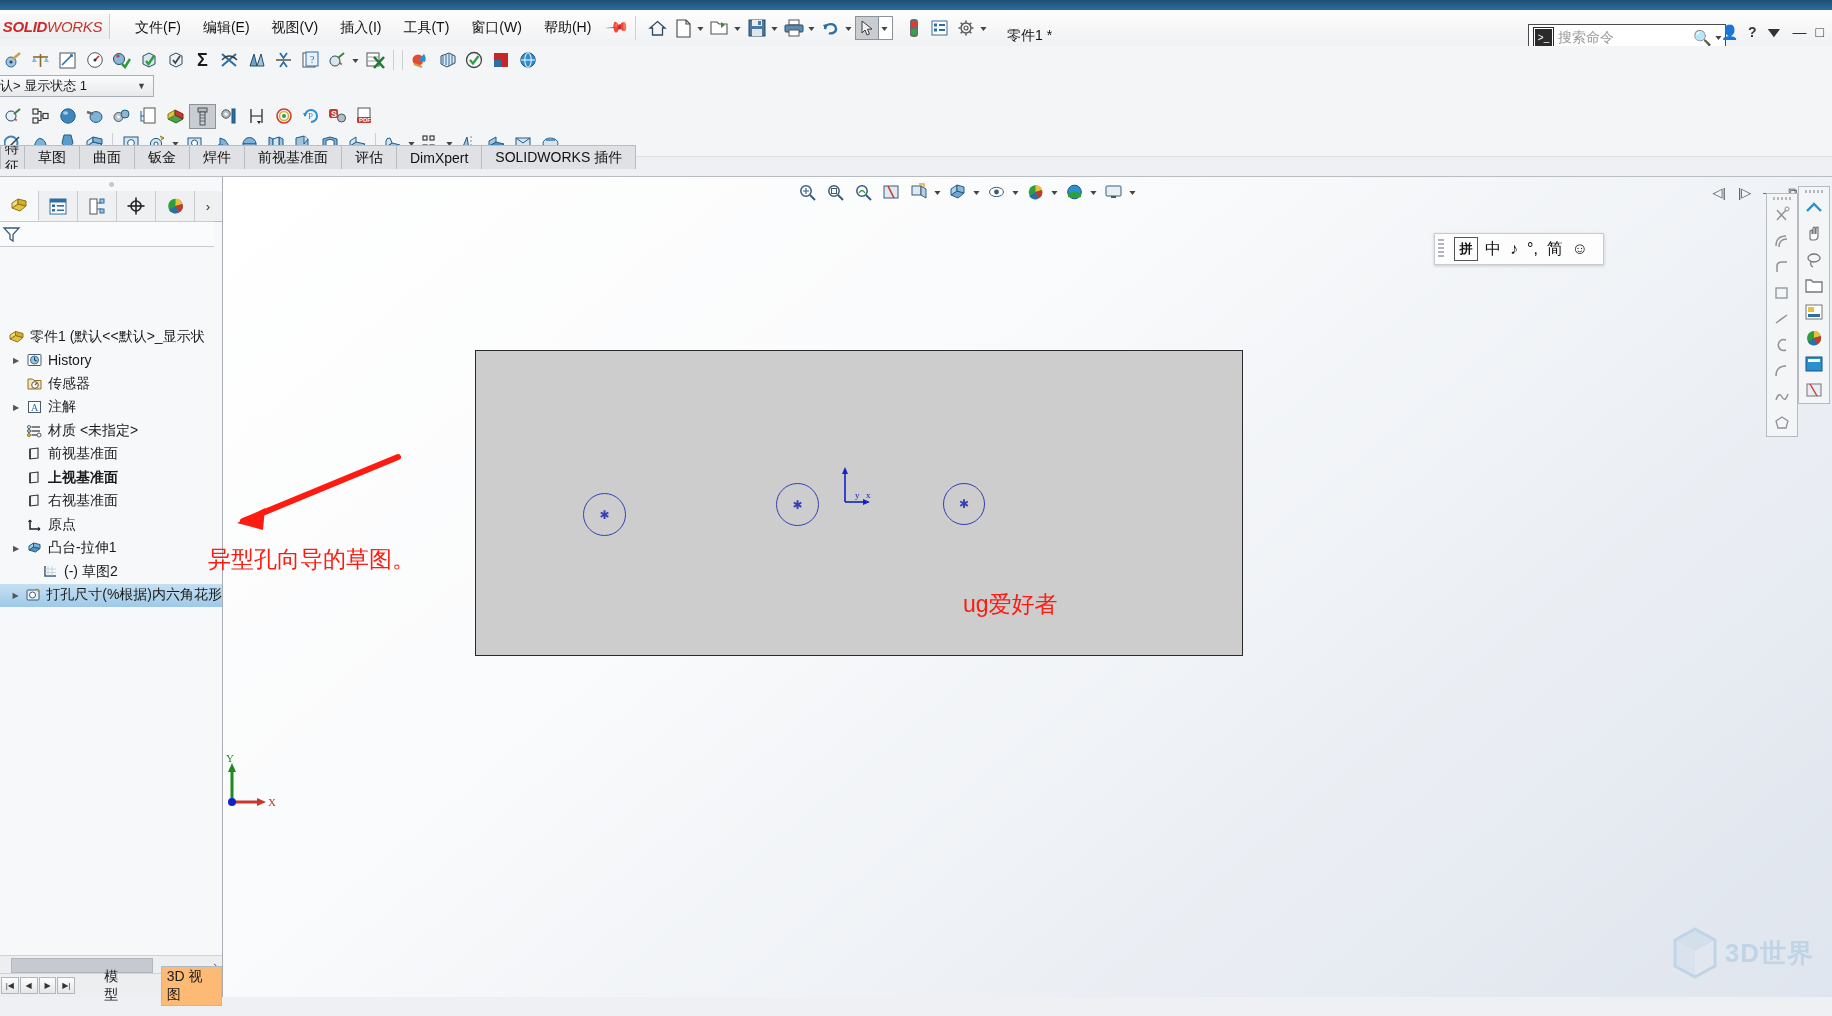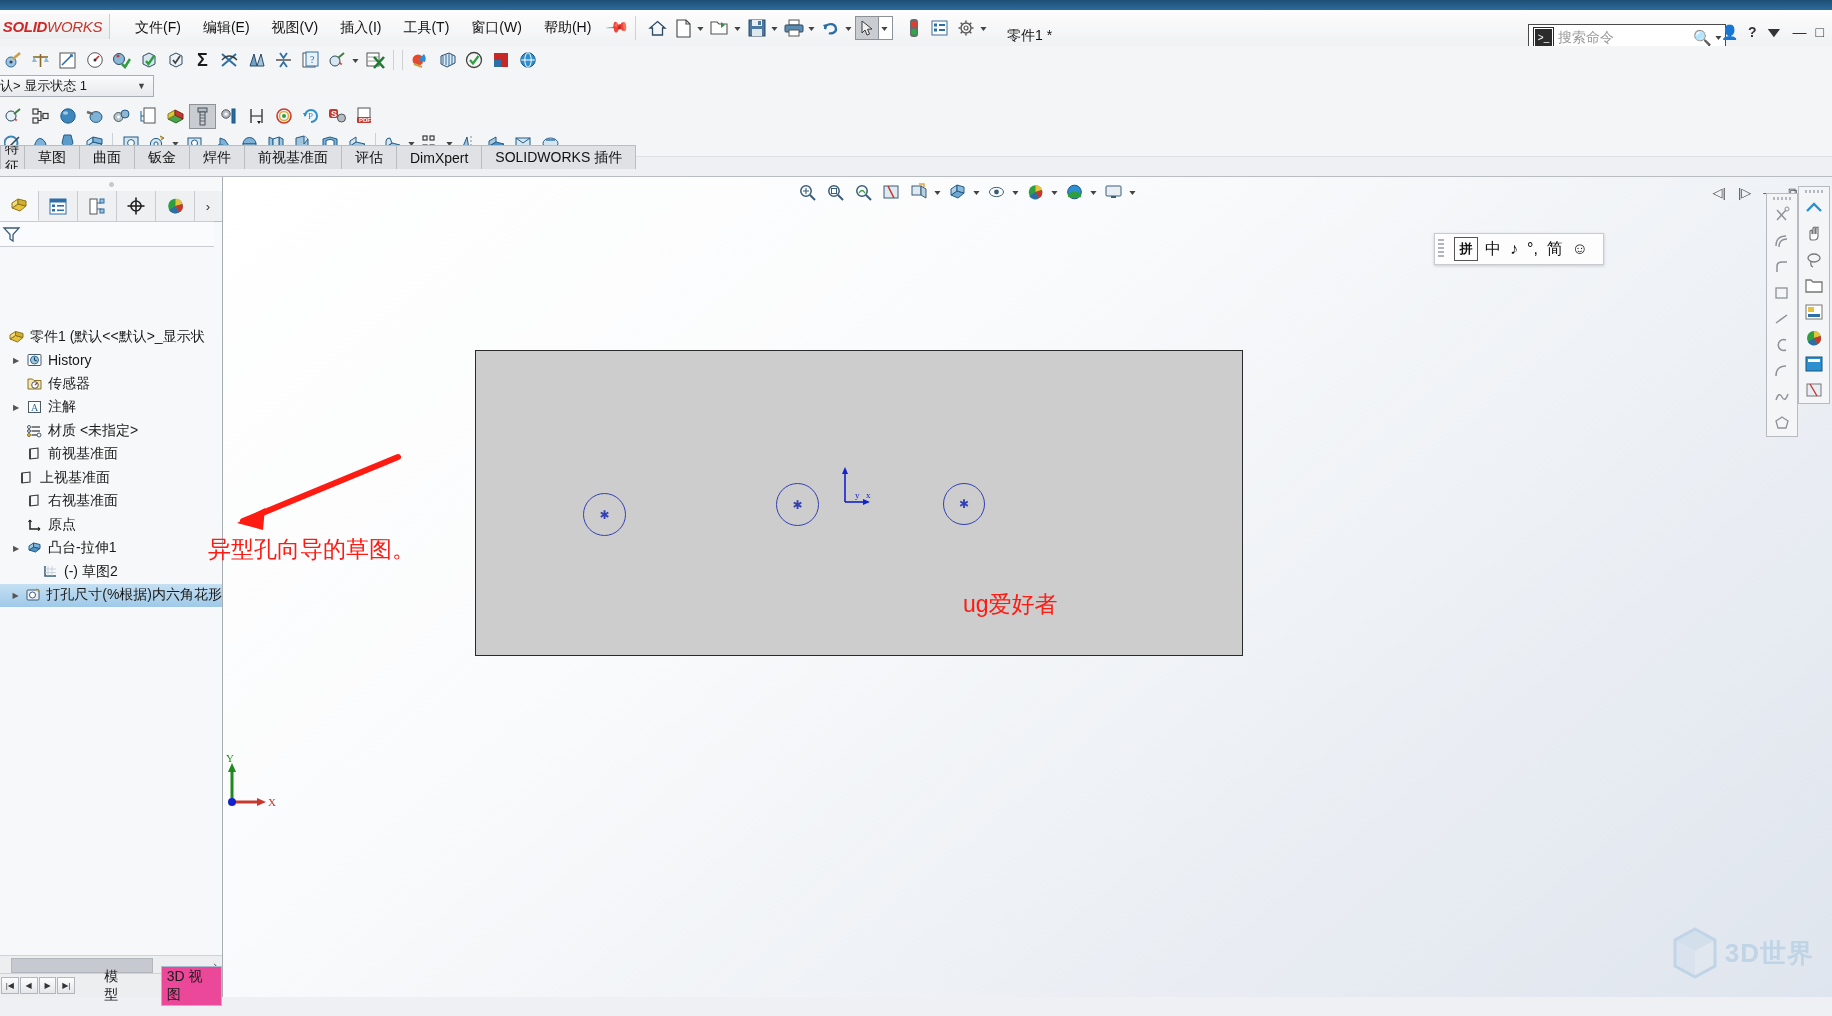--- a/index.html
+++ b/index.html
@@ -91,21 +91,21 @@
   .hscroll{position:absolute;left:0;bottom:23px;width:222px;height:18px;
     background:#eceef0;border-top:1px solid #cfd3d8;display:flex;align-items:center;}
   .hscroll .thumb{height:13px;width:140px;margin-left:11px;background:#c6cad0;border:1px solid #b2b7bd;}
   .hscroll .arr{position:absolute;right:5px;font-size:11px;color:#444;}
   .bottombar{position:absolute;left:0;bottom:0;width:222px;height:23px;
     background:#eceef0;border-top:1px solid #cfd3d8;display:flex;align-items:center;}
   .navbtn{width:16px;height:15px;margin-left:1px;background:linear-gradient(to bottom,#fdfdfd,#e4e6e9);
     border:1px solid #b2b7bd;display:flex;align-items:center;justify-content:center;
     font-size:8px;color:#333;cursor:default;}
   .btab{margin-left:24px;font-size:14px;padding:1px 5px;cursor:default;}
-  .btab.active{background:#ec4899;border:1px solid #a7bdd0;}
+  .btab.active{background:#fdba74;border:1px solid #a7bdd0;}
 
   
   .graphics{position:absolute;left:223px;top:177px;width:1609px;height:820px;
     background:linear-gradient(140deg,#ffffff 0%,#fafbfc 35%,#e9edf3 75%,#dfe5ee 100%);}
   .gtoolbar{position:absolute;left:570px;top:0px;height:30px;display:flex;align-items:center;}
   .gtoolbar .ico{width:28px;height:26px;}
   .viewctrls{position:absolute;right:9px;top:6px;display:flex;align-items:center;gap:12px;
     font-size:13px;color:#4a4f55;}
   .viewctrls span{cursor:default;}
 
@@ -792,21 +792,21 @@
         <div class="trow" style="padding-left:24px;">
           <span class="ticon">
             <svg width="15" height="14" viewBox="0 0 15 14">
                 <path d="M3 2 L11 1 L11 11 L3 12 Z" fill="none" stroke="#333" stroke-width="1.1"></path>
                 <line x1="3" y1="2" x2="3" y2="12" stroke="#333" stroke-width="1.6"></line>
               </svg>
           </span>
           <span class="tlabel">前视基准面</span>
         </div>
 
-        <div class="trow" style="padding-left:16px;">
+        <div class="trow" style="padding-left:24px;font-weight:bold;">
           <span class="ticon">
             <svg width="15" height="14" viewBox="0 0 15 14">
                 <path d="M3 2 L11 1 L11 11 L3 12 Z" fill="none" stroke="#333" stroke-width="1.1"></path>
                 <line x1="3" y1="2" x2="3" y2="12" stroke="#333" stroke-width="1.6"></line>
               </svg>
           </span>
           <span class="tlabel">上视基准面</span>
         </div>
 
         <div class="trow" style="padding-left:24px;">
@@ -989,21 +989,21 @@
       <svg width="40" height="45" viewBox="0 0 40 45">
         <line x1="12" y1="40" x2="12" y2="10" stroke="#1122cc" stroke-width="1.6"></line>
         <path d="M12 5 L9 12 L15 12 Z" fill="#1122cc"></path>
         <line x1="12" y1="40" x2="32" y2="40" stroke="#1122cc" stroke-width="1.6"></line>
         <path d="M37 40 L30 37 L30 43 Z" fill="#1122cc"></path>
         <text x="22" y="36" font-size="9" fill="#1122cc" font-family="serif">y</text>
         <text x="33" y="36" font-size="9" fill="#1122cc" font-family="serif">x</text>
       </svg>
     </div>
 
-    <div class="redtext" style="left:-15px;top:357px;">异型孔向导的草图。</div>
+    <div class="redtext" style="left:-15px;top:367px;">异型孔向导的草图。</div>
     <div class="redtext" style="left:740px;top:412px;">ug爱好者</div>
 
     <svg class="redarrow" style="left:-50px;top:270px;width:300px;height:110px;">
       <path d="M225 10 L70 74" stroke="#fd1b12" stroke-width="6" stroke-linecap="round"></path>
       <path d="M64 76 L92 61 L90 83 Z" fill="#fd1b12"></path>
     </svg>
 
     <div class="axes">
       <svg width="60" height="60" viewBox="0 0 60 60">
         <line x1="9" y1="50" x2="9" y2="18" stroke="#1e8a1e" stroke-width="3"></line>

